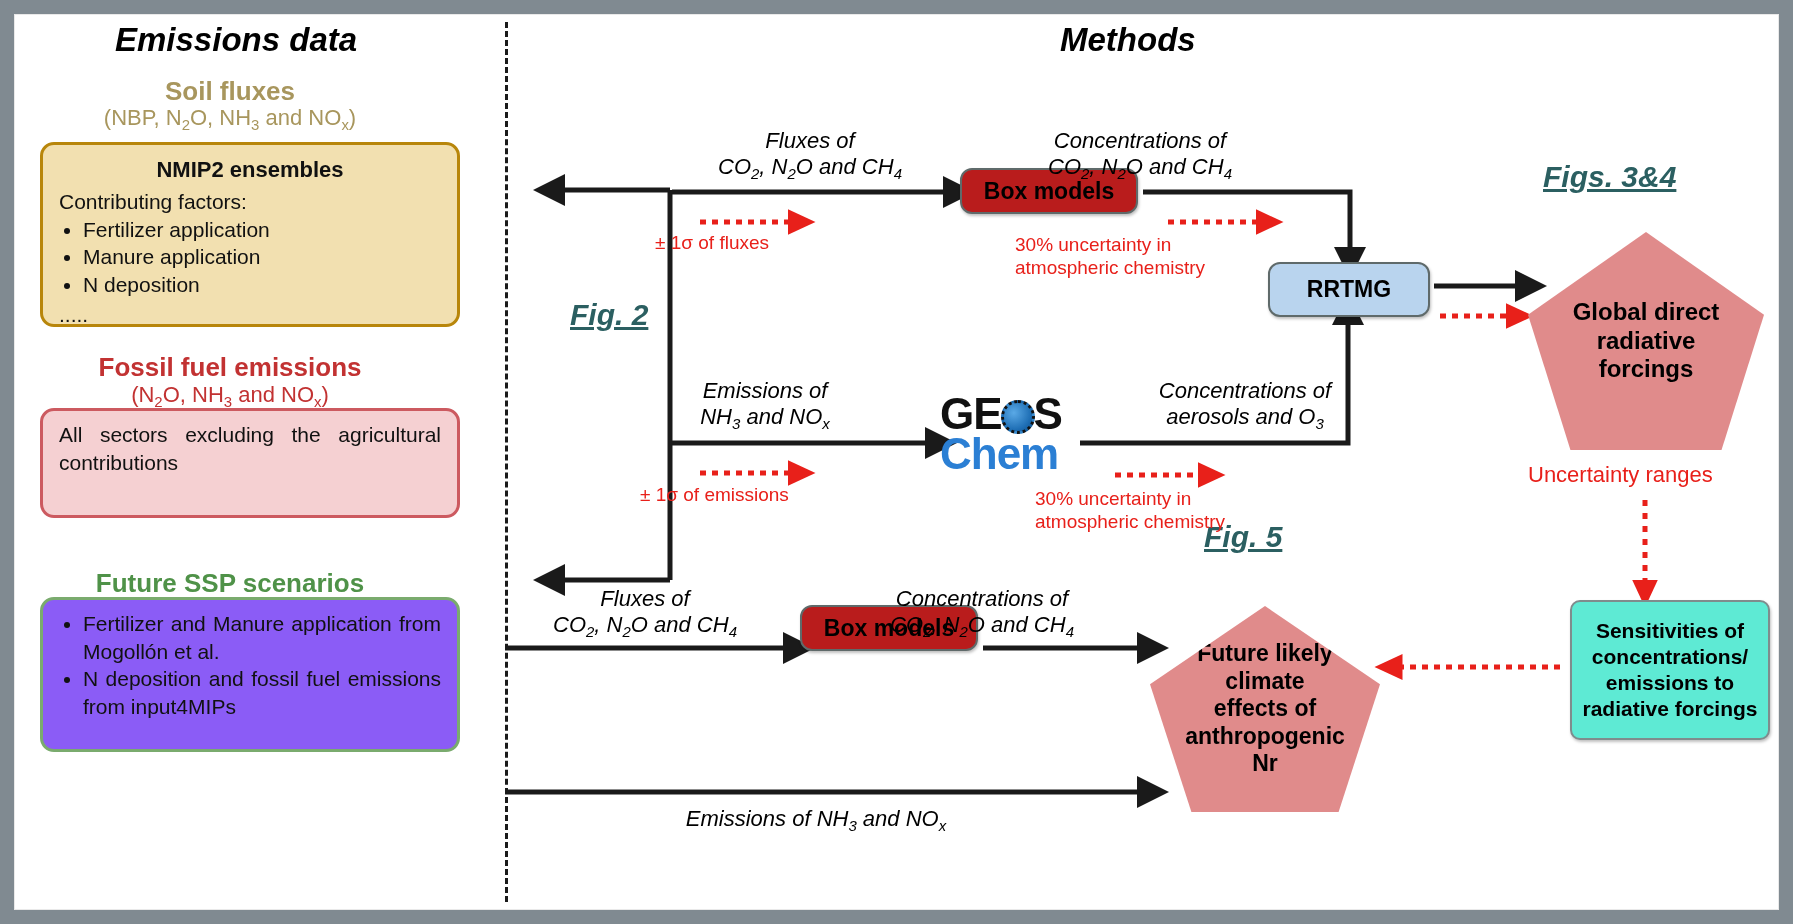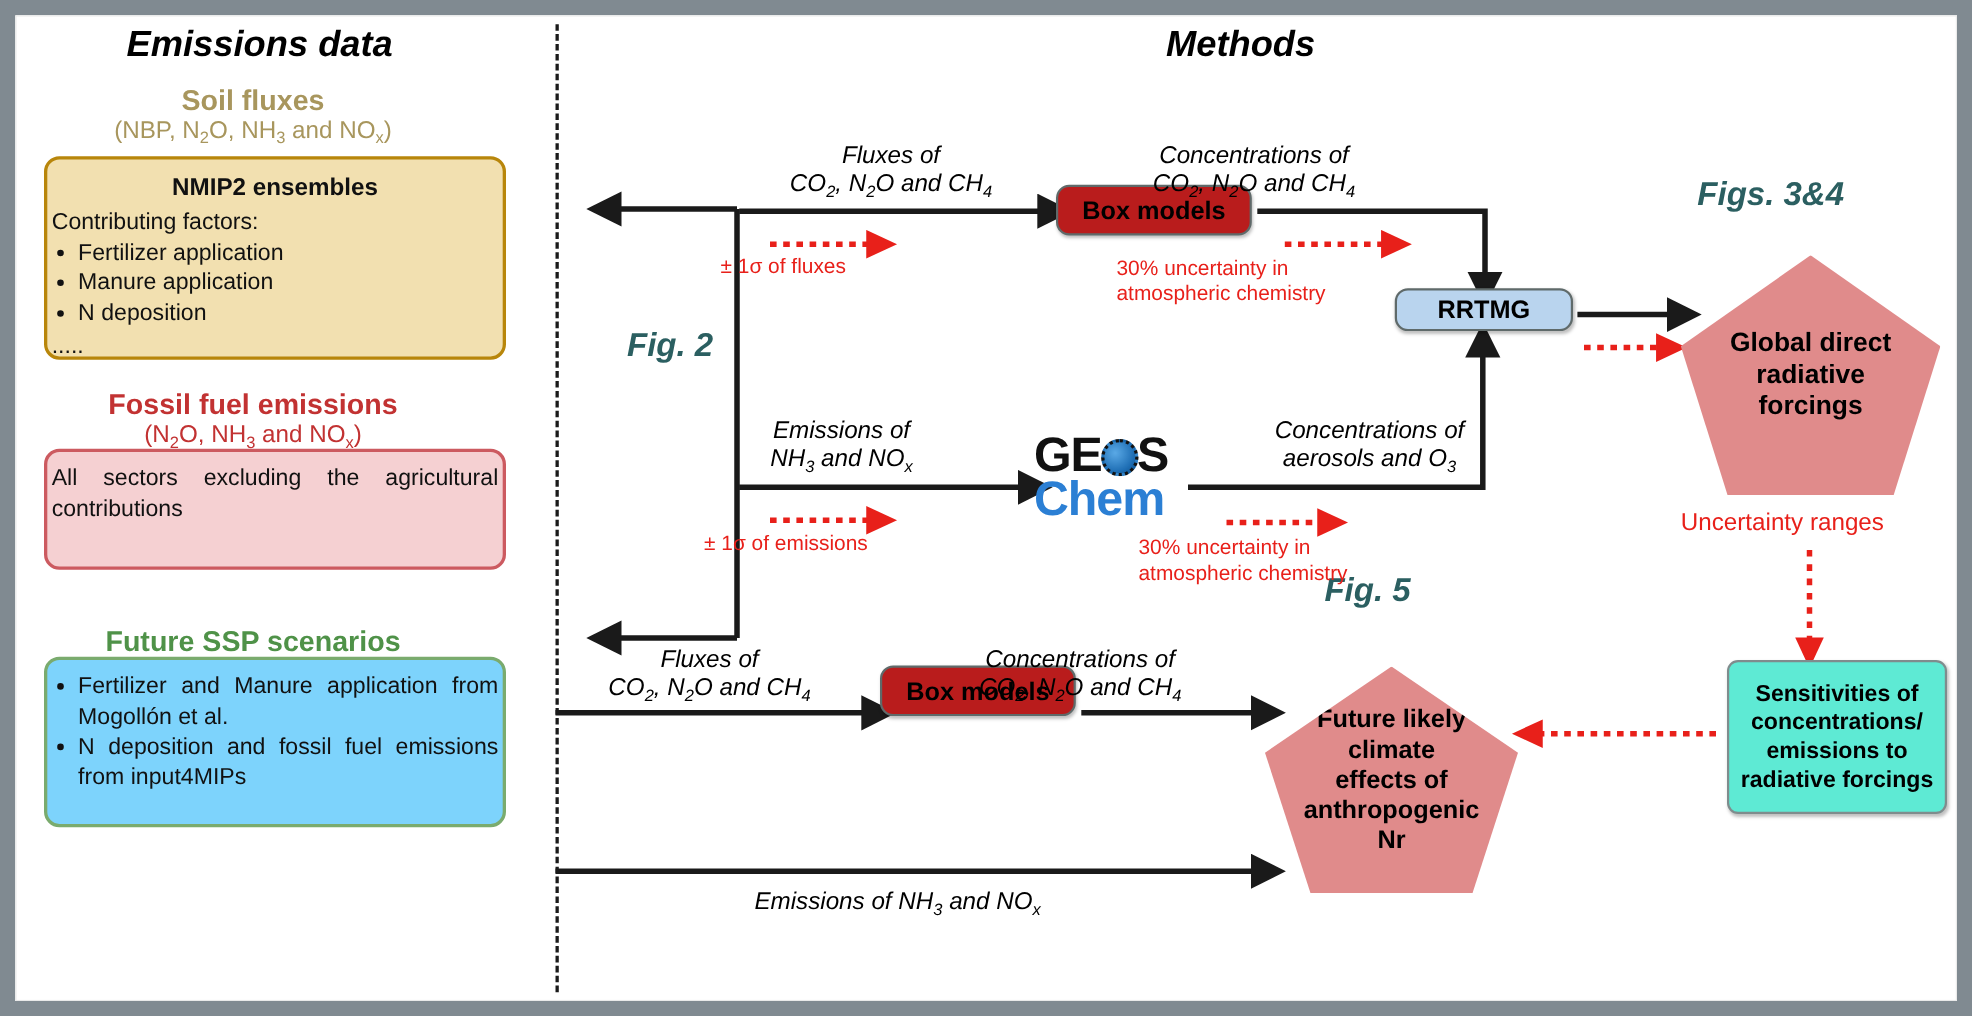--- a/index.html
+++ b/index.html
@@ -56,21 +56,21 @@
   #s-soil    { left: 0; width: 460px; top: 105px; color: #a8965d; }
   #t-fossil  { left: 0; width: 460px; top: 352px; color: #c23232; }
   #s-fossil  { left: 0; width: 460px; top: 382px; color: #c23232; }
   #t-ssp     { left: 0; width: 460px; top: 568px; color: #4f9248; }
 
   
   .rbox {
     position: absolute;
     border-radius: 14px;
     border: 3px solid;
-    padding: 10px 4px;
+    padding: 10px 16px;
     font-size: 21px;
     color: #111;
     line-height: 1.32;
   }
   .rbox .bt {
     display:block; text-align: center; font-weight: bold;
     font-size: 22px; margin-bottom: 4px;
   }
   .rbox ul { margin: 0 0 0 24px; padding: 0; }
   .rbox li { margin: 0; }
@@ -79,58 +79,58 @@
   #box-nmip {
     left: 40px; top: 142px; width: 420px; height: 185px;
     background: #f2e0b0; border-color: #b8860b;
   }
   #box-ceds {
     left: 40px; top: 408px; width: 420px; height: 110px;
     background: #f5d0d2; border-color: #cc5a60;
   }
   #box-ssp {
     left: 40px; top: 597px; width: 420px; height: 155px;
-    background: #7dd3fc; border-color: #7aab6e;
+    background: #8b5cf6; border-color: #7aab6e;
   }
   #box-nmip .dots { display:block; margin-top:2px; font-size:21px; }
 
   
   .proc {
     position: absolute;
     border-radius: 12px;
     border: 2px solid #5f6a6a;
     font-weight: bold; font-size: 23px; color: #000;
     display: flex; align-items: center; justify-content: center;
     box-shadow: 1px 2px 3px rgba(0,0,0,0.25);
   }
   .teal { background: #b91c1c; }
   .blue { background: #b9d4ee; }
   .grey { background: #5eead4; border-color:#7f8c8d; }
 
   #box-model-1 { left: 960px; top: 168px; width: 178px; height: 46px; }
-  #box-rrtmg   { left: 1268px; top: 262px; width: 162px; height: 39px; }
+  #box-rrtmg   { left: 1268px; top: 262px; width: 162px; height: 55px; }
   #box-model-2 { left: 800px; top: 605px; width: 178px; height: 46px; }
   #box-sens    {
     left: 1570px; top: 600px; width: 200px; height: 140px;
     flex-direction: column; font-size: 21px; line-height: 1.25;
     text-align: center; border-radius: 10px;
   }
 
   
   .alabel {
     position: absolute; font-style: italic; font-size: 22px;
     color: #000; text-align: center; white-space: nowrap; line-height: 1.2;
   }
   .rlabel {
     position: absolute; font-size: 19px; color: #e8201a;
     white-space: nowrap; line-height: 1.2;
   }
   .figlbl {
     position: absolute; font-style: italic; font-weight: bold;
-    font-size: 30px; color: #2b5f61; white-space: nowrap;
+    font-size: 30px; color: #2b5f61; white-space: nowrap; text-decoration: underline;
   }
   sub { font-size: 0.68em; }
 
   
   .pent {
     position: absolute;
     background: #e08b8b;
     -webkit-clip-path: polygon(50% 0%, 100% 38%, 82% 100%, 18% 100%, 0% 38%);
     clip-path: polygon(50% 0%, 100% 38%, 82% 100%, 18% 100%, 0% 38%);
     display: flex; align-items: center; justify-content: center;

